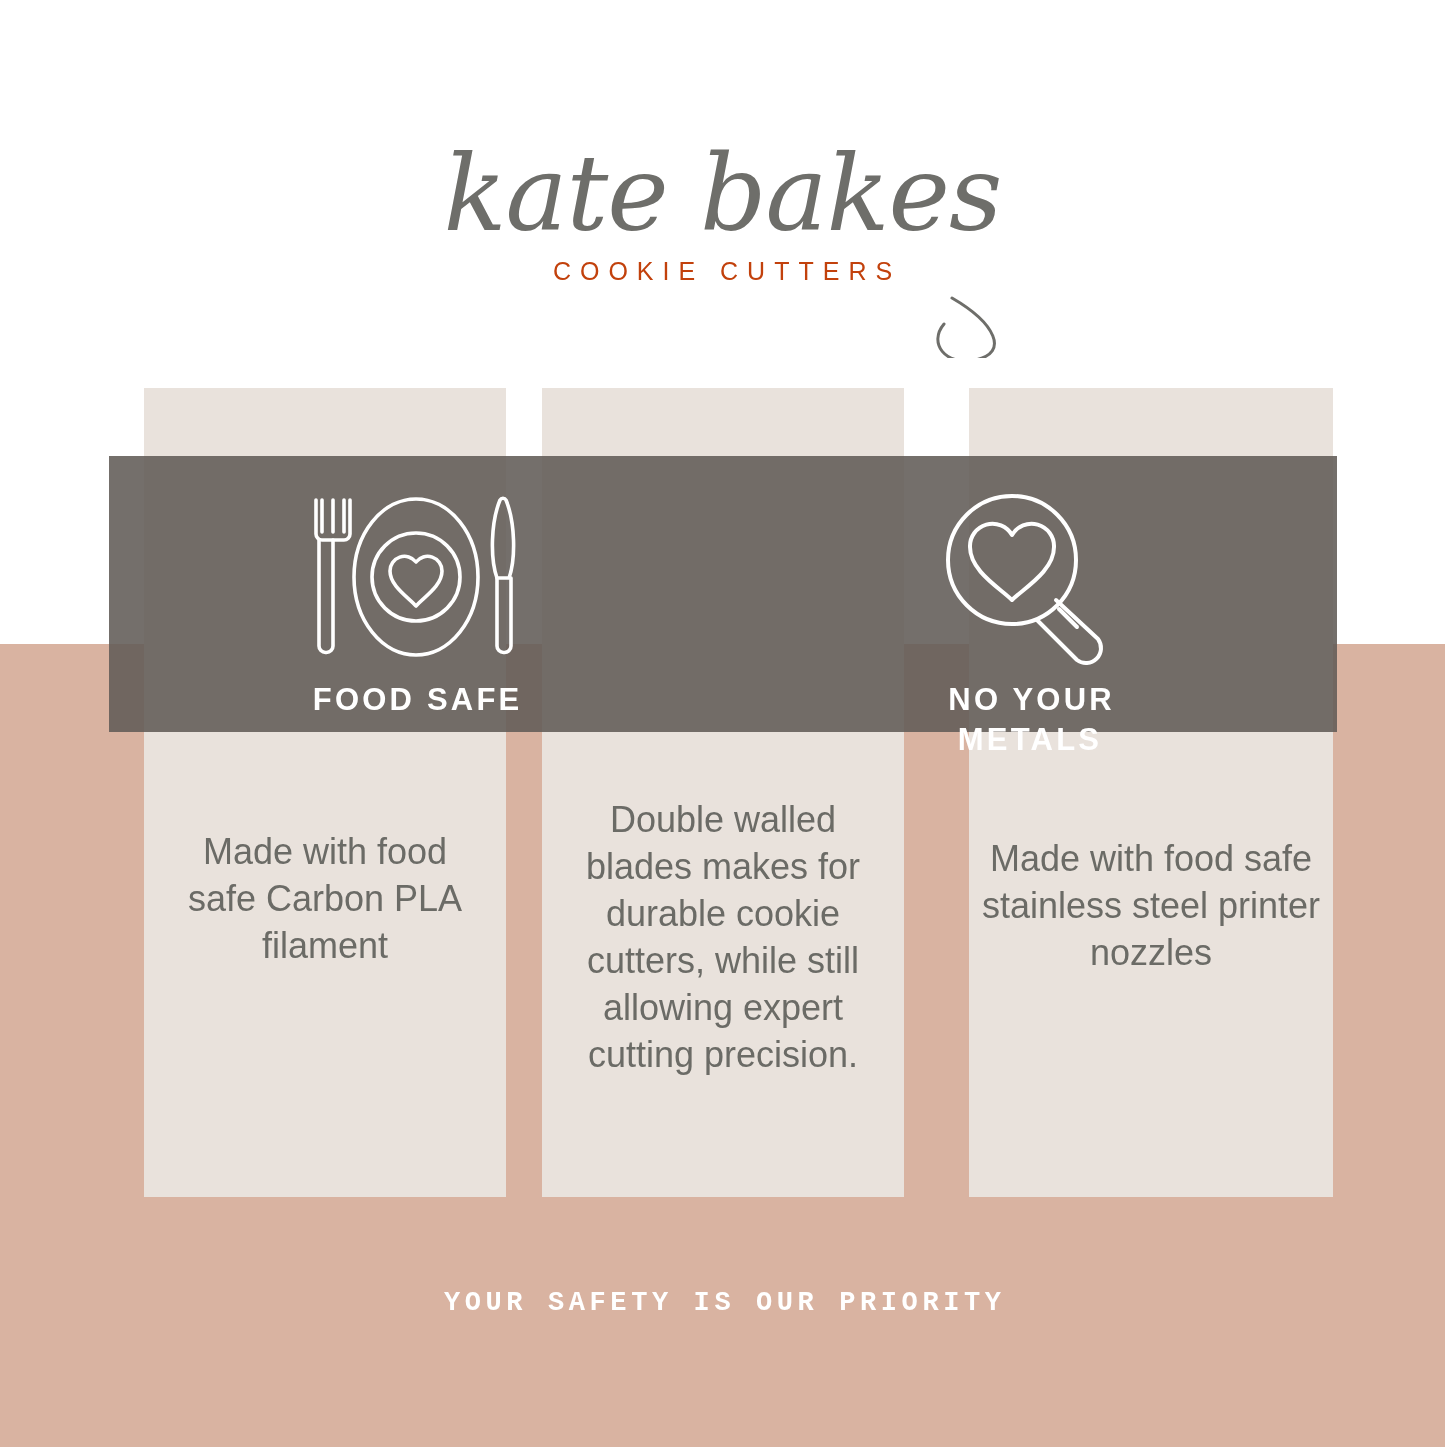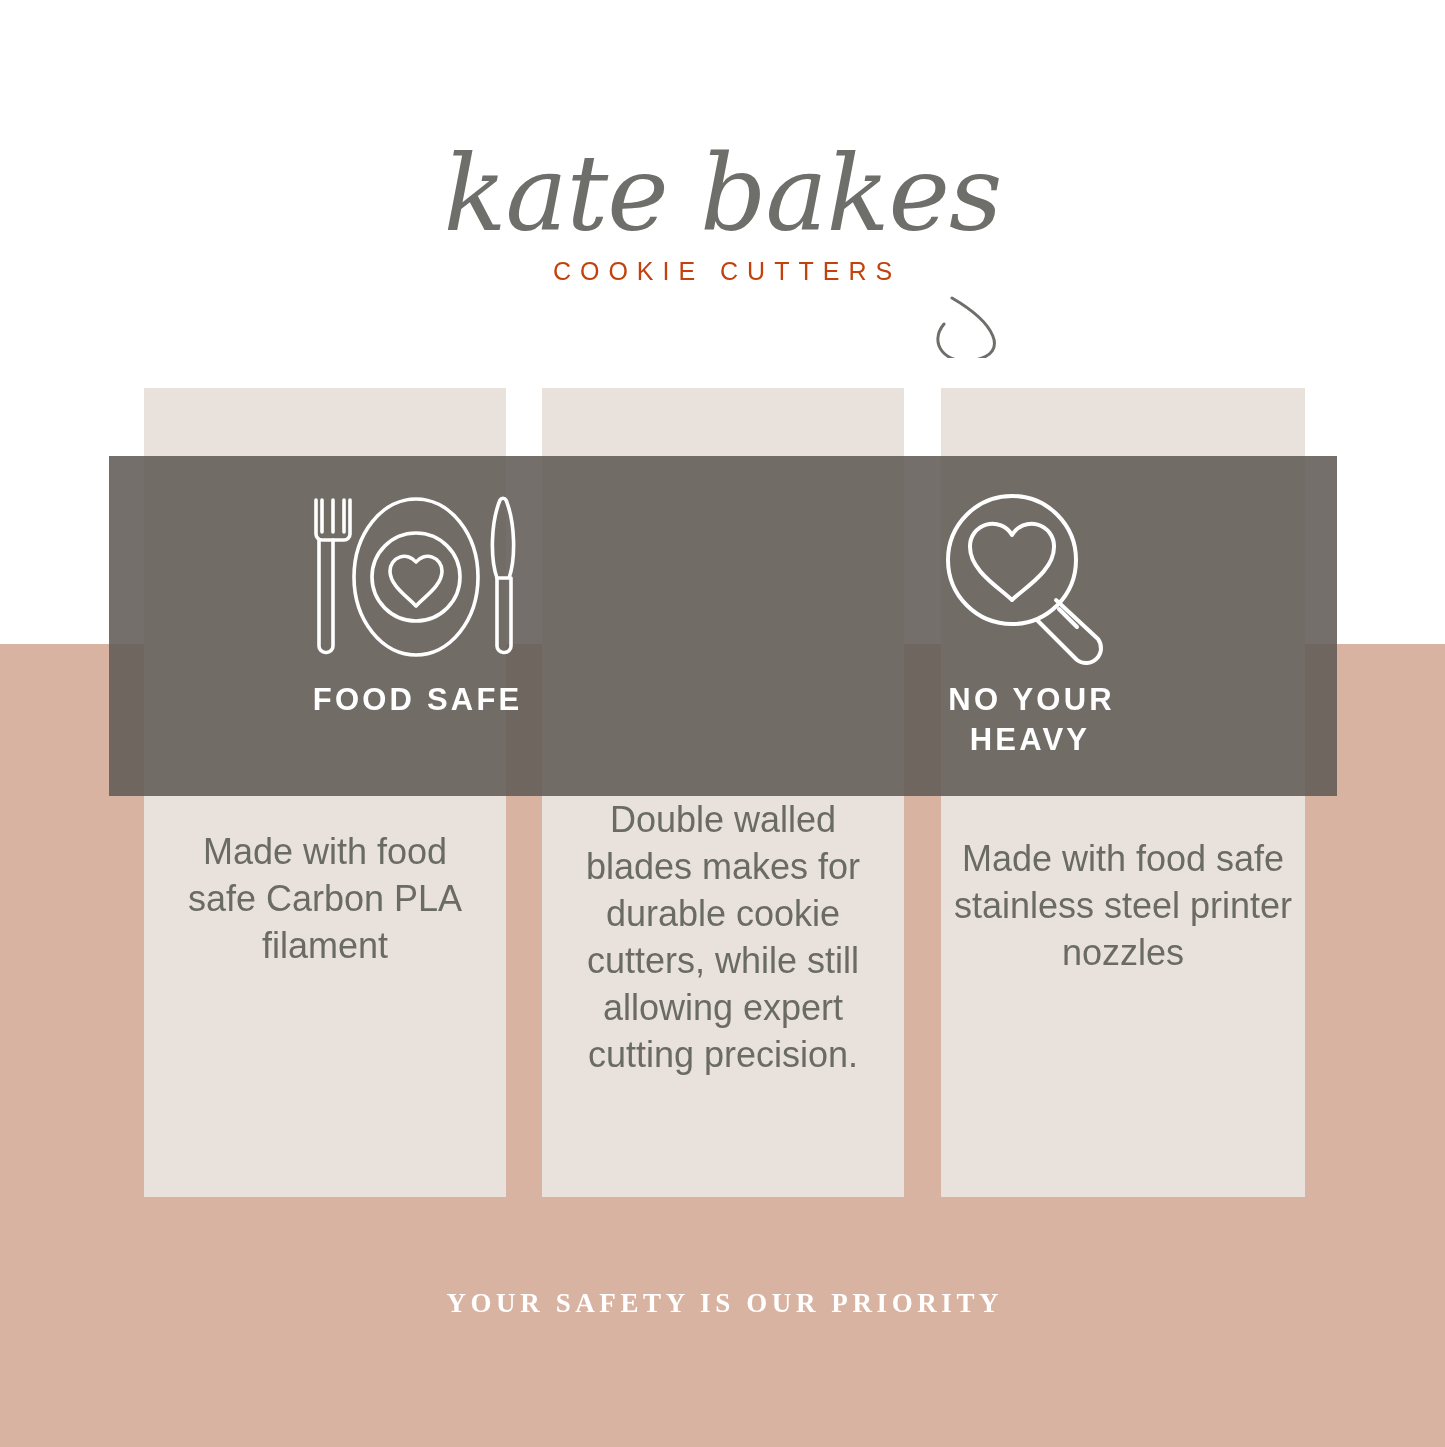--- a/index.html
+++ b/index.html
@@ -76,21 +76,21 @@
     height: 809px;
   }
   .card {
     position: absolute;
     top: 0;
     height: 809px;
     background: #e9e2dc;
   }
   .card.c1 { left: 0px;   width: 362px; }
   .card.c2 { left: 398px; width: 362px; }
-  .card.c3 { left: 797px; width: 364px; }
+  .card.c3 { left: 825px; width: 364px; }
 
   .card-body {
     position: absolute;
     left: 0;
     right: 0;
     top: 440px;
     padding: 0 22px;
     box-sizing: border-box;
     text-align: center;
     font-size: 36px;
@@ -101,21 +101,21 @@
   }
   .card.c2 .card-body { top: 408px; }
   .card.c3 .card-body { top: 447px; padding: 0 8px; }
 
   
   .feature-band {
     position: absolute;
     left: 109px;
     top: 456px;
     width: 1228px;
-    height: 340px;
+    height: 276px;
     background: rgba(97, 91, 86, 0.88);
     display: flex;
   }
   .feature {
     flex: 1 1 0;
     position: relative;
     display: flex;
     flex-direction: column;
     align-items: center;
     justify-content: flex-start;
@@ -148,21 +148,21 @@
     left: 0;
     top: 1286px;
     width: 1445px;
     text-align: center;
     color: #ffffff;
     font-size: 27px;
     line-height: 34px;
     letter-spacing: 4.6px;
     font-weight: 700;
     text-indent: 4.6px;
-    font-family: Liberation Serif, serif;
+    font-family: Liberation Mono, monospace;
   }
 </style>
 </head>
 <body>
 
 <div id="canvas">
 
   <div class="pink-band"></div>
 
   <div class="logo-wrap">
@@ -234,21 +234,21 @@
 
           <path d="M72 110
                    C 60 98, 30 81, 30 57
                    a 22.5 22.5 0 0 1 42 -12
                    a 22.5 22.5 0 0 1 42 12
                    c 0 24 -30 41 -42 53 Z"></path>
         </svg>
       </div>
       <div class="flabel">
         <span>NO YOUR</span><br>
-        <span>HEAVY</span>
+        <span>METALS</span>
       </div>
     </div>
 
   </div>
 
   <div class="tagline">YOUR SAFETY IS OUR PRIORITY</div>
 
 </div>
 
 </body></html>

